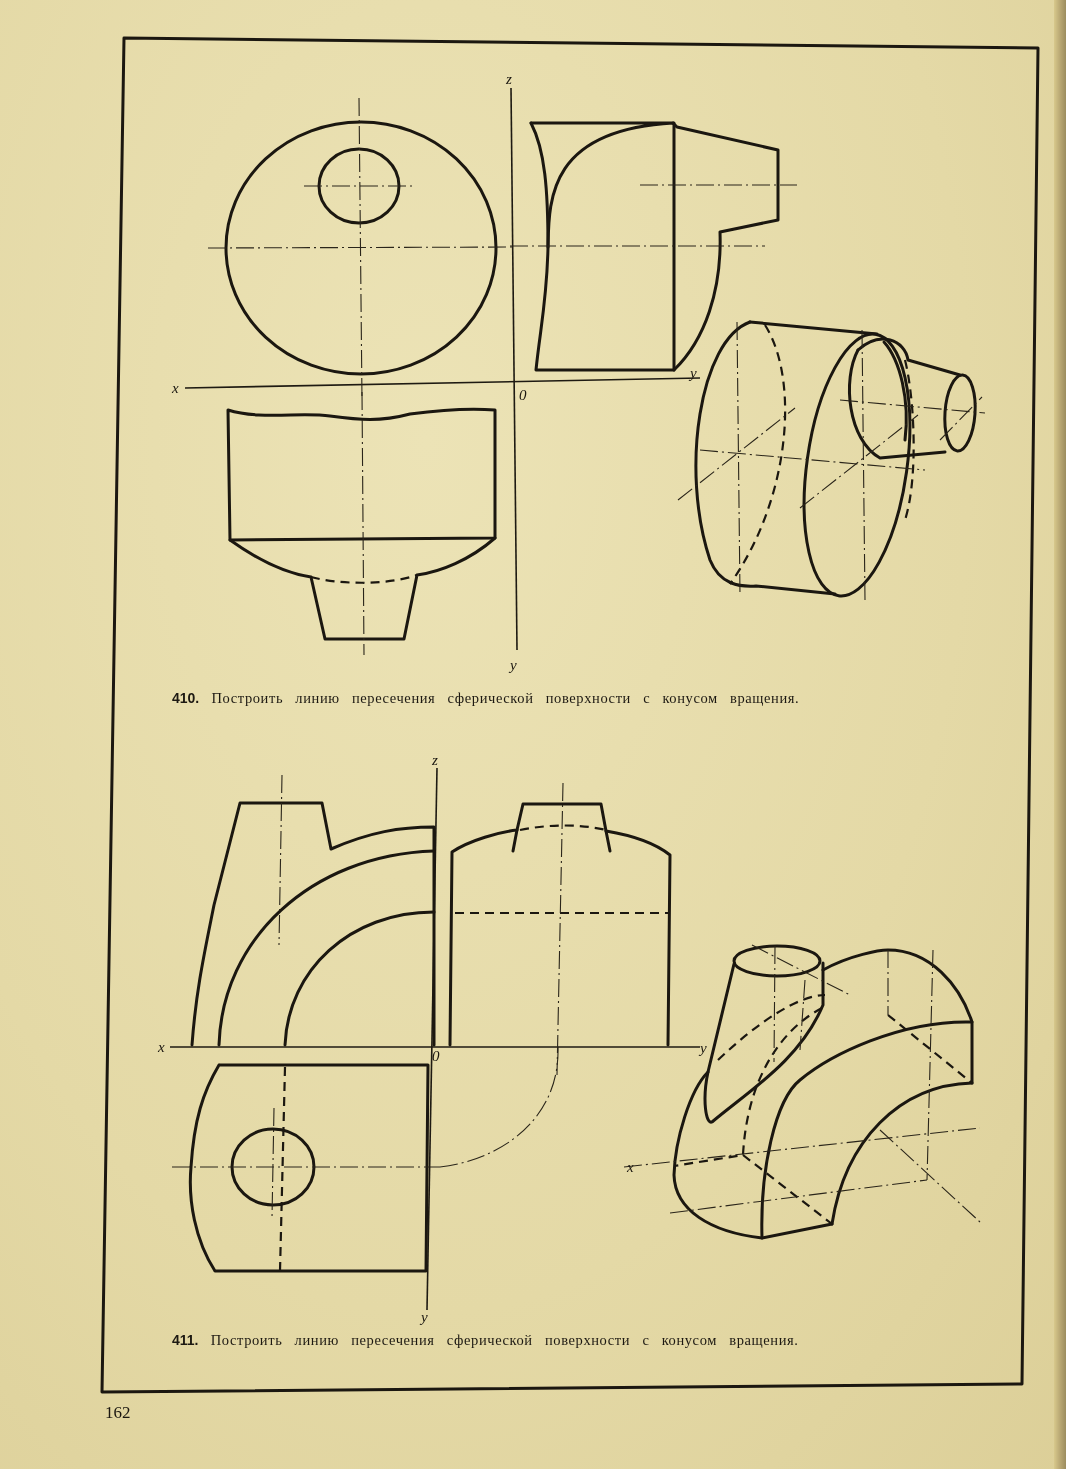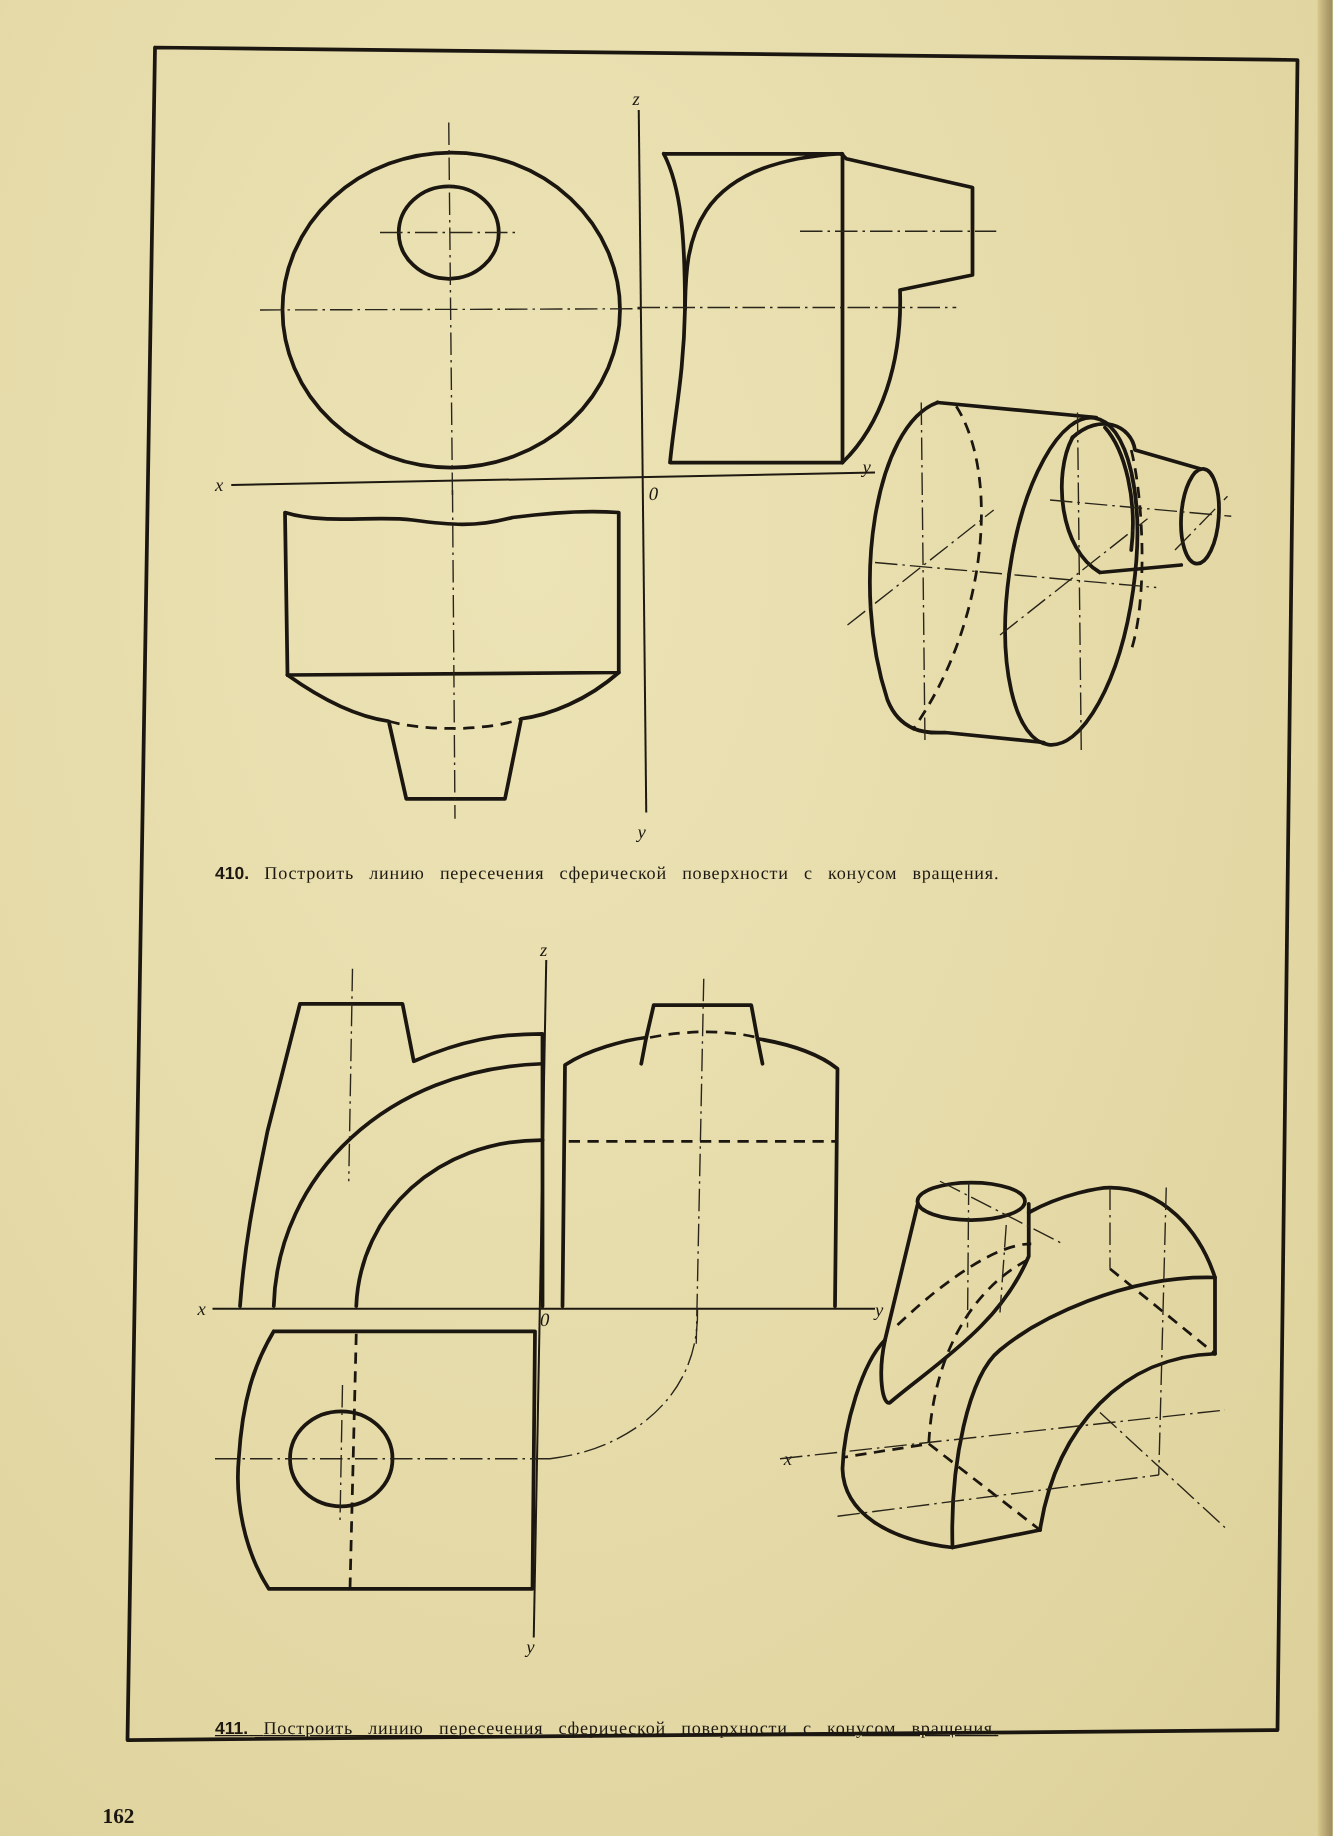--- a/index.html
+++ b/index.html
@@ -18,22 +18,22 @@
   .axis  { fill: none; stroke: #1e1a12; stroke-width: 1.6; }
   .dash  { fill: none; stroke: #1b1710; stroke-width: 2.2; stroke-dasharray: 9 6; }
   .cl    { fill: none; stroke: #2a251a; stroke-width: 1.1; stroke-dasharray: 18 4 2 4; }
   .axlabel { font-family: "Liberation Serif", serif; font-style: italic; font-size: 15px; fill: #1b1710; }
   .caption {
     position: absolute; font-size: 14.5px; color: #1d1912; letter-spacing: 0.6px; white-space: nowrap;
     word-spacing: 8px;
   }
   .caption .num { font-family: "Liberation Sans", sans-serif; font-weight: bold; font-size: 14px; letter-spacing: 0; word-spacing: 0; }
   .page-number {
-    position: absolute; left: 82px; top: 1403px;
-    font-family: "Liberation Serif", serif; font-weight: bold; font-size: 17px; color: #1b1710; margin-top: 40px;
+    position: absolute; left: 105px; top: 1403px;
+    font-family: "Liberation Serif", serif; font-weight: normal; font-size: 17px; color: #1b1710;
   }
 </style>
 </head>
 <body>
 
 <div class="right-edge"></div>
 
 <svg class="sheet" width="1066" height="1469" viewBox="0 0 1066 1469">
 
   <path class="thick" d="M124,38 L1038,48 L1022,1384 L102,1392 Z"></path>
@@ -147,18 +147,18 @@
       <text class="axlabel" x="700" y="1053"></text>
     </g>
   </g>
 </svg>
 
 <div class="caption" style="left:172px; top:690px;">
   <span class="num">410.</span>
   <span>Построить линию пересечения сферической поверхности с конусом вращения.</span>
 </div>
 
-<div class="caption" style="left:172px; top:1374px;text-decoration:underline;">
+<div class="caption" style="left:172px; top:1332px;">
   <span class="num">411.</span>
   <span>Построить линию пересечения сферической поверхности с конусом вращения.</span>
 </div>
 
 <div class="page-number">162</div>
 
 </body></html>

